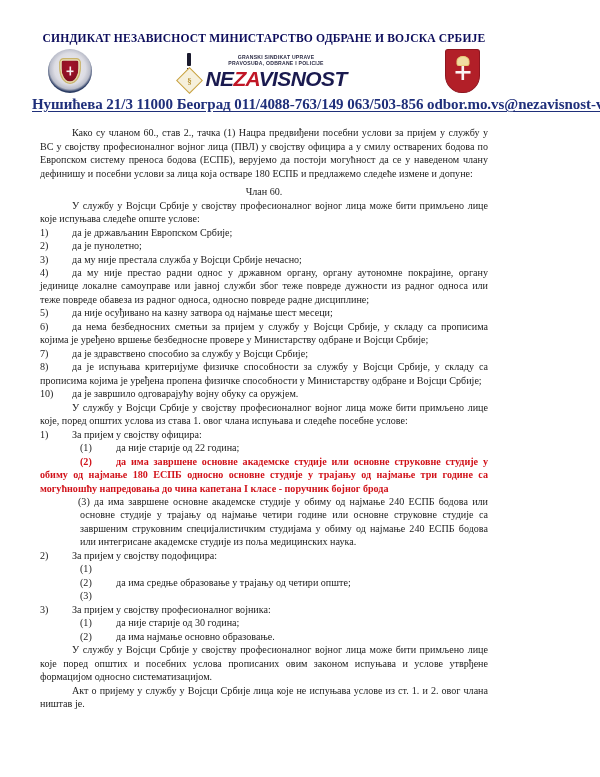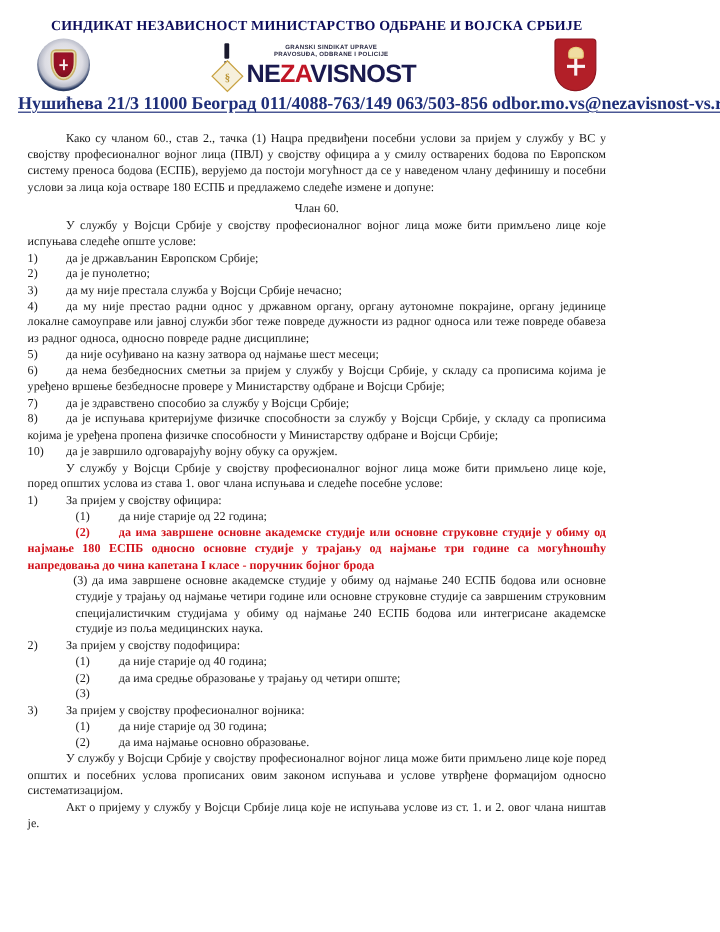--- a/index.html
+++ b/index.html
@@ -14,21 +14,21 @@
     font-family: "Liberation Serif", "DejaVu Serif", serif;
     color: #1b1b1b;
     overflow: hidden;
     position: relative;
   }
 
   .page {
     width: 528px;
     height: 777px;
     box-sizing: border-box;
-    padding: 1px;
+    padding: 18px;
     position: relative;
     background: #fff;
   }
 
   
   .doc-header {
     padding: 14px 14px 0 14px;
   }
   .org-title {
     text-align: center;
@@ -149,20 +149,21 @@
     letter-spacing: .25px;
     color: #2b2b45;
     text-align: center;
     line-height: 1.3;
     white-space: nowrap;
   }
   .logo-word {
     font-family: "Liberation Sans", sans-serif;
     font-size: 21px;
     font-weight: bold;
+    font-style: italic;
     letter-spacing: -0.6px;
     line-height: 1;
     margin-top: 1px;
     color: #1a1a4f;
     white-space: nowrap;
   }
   .logo-word .za { color: #c01626; }
 
   
   .coat-right {
@@ -355,21 +356,20 @@
     </div>
     <p class="p red-block"><span class="lead" style="margin-left:40px;">(2)</span><span>да има завршене основне академске студије или основне струковне студије у обиму од најмање 180 ЕСПБ односно основне студије у трајању од најмање три године са могућношћу напредовања до чина капетана I класе - поручник бојног брода</span></p>
     <p class="p" style="padding-left:40px; text-indent:-2px;"><span>(3)</span> <span>да има завршене основне академске студије у обиму од најмање 240 ЕСПБ бодова или основне  студије у трајању од најмање четири године или основне струковне студије са завршеним струковним специјалистичким студијама у обиму од најмање 240 ЕСПБ бодова или интегрисане академске студије из поља медицинских наука.</span></p>
 
     <div class="row">
       <span class="num">2)</span>
       <span class="txt">За пријем у својству подофицира:</span>
     </div>
     <div class="row lvl2">
       <span class="num deep">(1)</span>
-      <span class="txt">да није старије од 40 година;</span>
     </div>
     <div class="row lvl2">
       <span class="num deep">(2)</span>
       <span class="txt">да има средње образовање у трајању од четири опште;</span>
     </div>
     <div class="row lvl2">
       <span class="num deep">(3)</span>
     </div>
 
     <div class="row">

